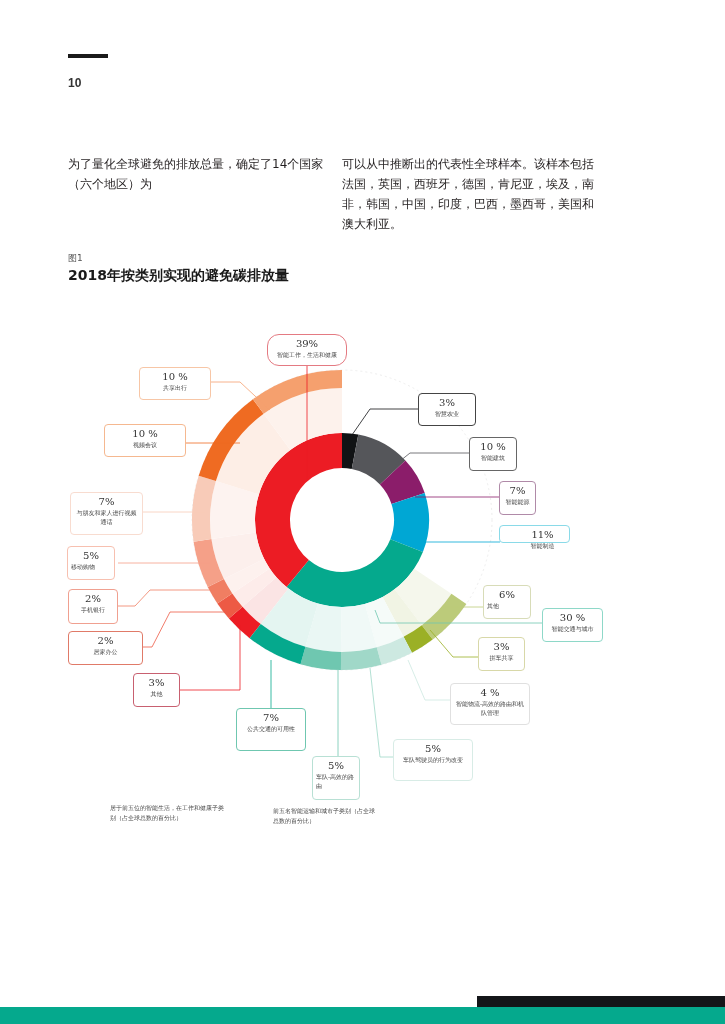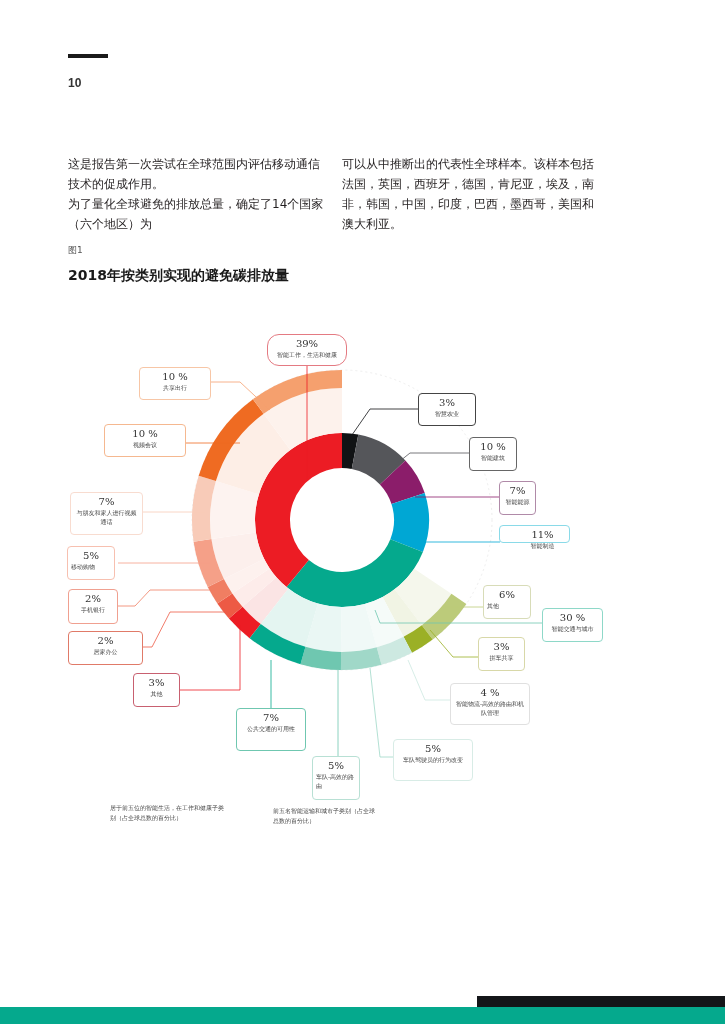--- a/index.html
+++ b/index.html
@@ -3,38 +3,37 @@
 <meta charset="utf-8">
 <style>
   html, body { margin:0; padding:0; background:#ffffff; }
   body { width:725px; height:1024px; position:relative; overflow:hidden; font-family:"DejaVu Sans", sans-serif; color:#231f20; }
   .top-rule { position:absolute; left:68px; top:54px; width:40px; height:4px; background:#1a1a1a; }
   .page-num { position:absolute; left:68px; top:76px; font-family:"Liberation Sans", sans-serif; font-weight:bold; font-size:12px; color:#333; }
   .col { position:absolute; top:154px; font-size:12px; line-height:20px; color:#231f20; }
   .col p { margin:0; }
   .col-left { left:68px; width:260px; }
   .col-right { left:342px; width:260px; }
-  .fig-label { position:absolute; left:68px; top:244px; font-size:9px; color:#555; }
+  .fig-label { position:absolute; left:68px; top:252px; font-size:9px; color:#555; }
   .fig-title { position:absolute; left:68px; top:267px; font-size:14px; font-weight:bold; color:#1a1a1a;text-align:center; }
   .chart { position:absolute; left:0; top:0; width:725px; height:1024px; }
   .lbl { position:absolute; background:#fff; border:1px solid #ccc; border-radius:4px; text-align:center; font-family:"DejaVu Serif", serif; color:#333; box-sizing:border-box; padding-top:3px; }
   .lbl .pct { font-size:10px; line-height:12px; display:block; }
   .lbl .name { font-size:6px; line-height:9px; display:block; color:#444; padding:0 3px; }
   .note { position:absolute; font-family:"DejaVu Serif", serif; font-size:6px; line-height:10px; color:#444; }
   .footer-dark { position:absolute; left:477px; top:996px; width:248px; height:14px; background:#141619; }
   .footer-green { position:absolute; left:0; top:1007px; width:725px; height:17px; background:#05a98d; }
 </style>
 </head>
 <body>
 
 <div class="top-rule"></div>
 <div class="page-num">10</div>
 
 <div class="col col-left">
-  <p>这是报告第一次尝试在全球范围内评估移动通信技术的促成作用。</p>
   <p>为了量化全球避免的排放总量，确定了14个国家（六个地区）为</p>
 </div>
 <div class="col col-right">
   <p>可以从中推断出的代表性全球样本。该样本包括法国，英国，西班牙，德国，肯尼亚，埃及，南非，韩国，中国，印度，巴西，墨西哥，美国和澳大利亚。</p>
 </div>
 
 <div class="fig-label">图1</div>
 <div class="fig-title">2018年按类别实现的避免碳排放量</div>
 
 <svg class="chart" viewBox="0 0 725 1024" xmlns="http://www.w3.org/2000/svg">

